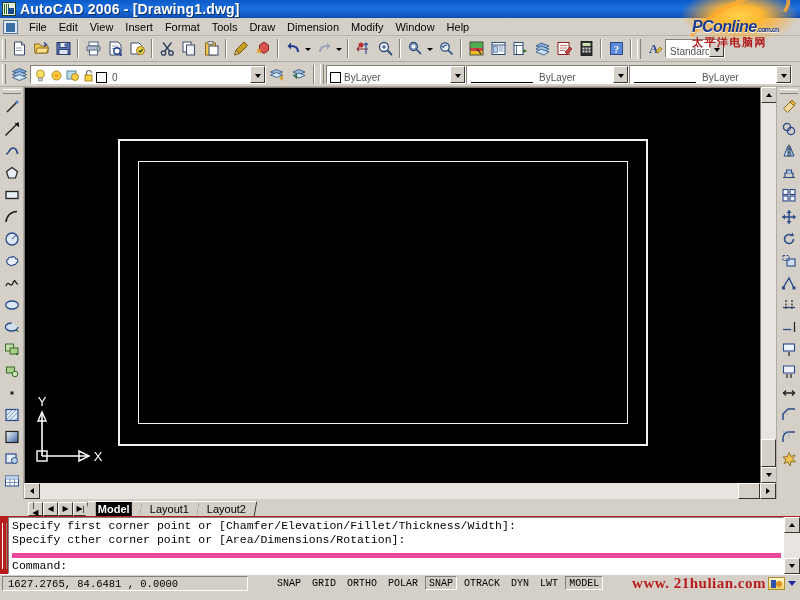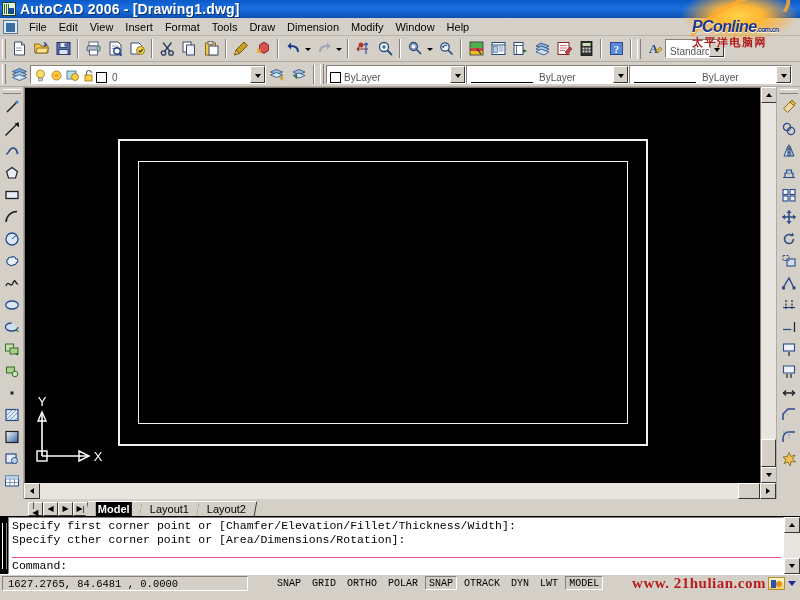--- a/index.html
+++ b/index.html
@@ -223,37 +223,37 @@
     margin-left:-1px;position:relative;
     transform:skewX(-10deg);
   }
   .tab > span{display:inline-block;transform:skewX(10deg);}
   .tab.active{background:#d4d0c8;font-weight:bold;}
   .tab.active > span{background:#000;color:#fff;padding:0 2px;}
   #tabs-spacer{flex:1;}
 
   
   #cmd-wrap{
-    width:800px;height:58px;background:#000000;display:flex;position:relative;
+    width:800px;height:58px;background:#b91c1c;display:flex;position:relative;
     padding:1px 0 0 0;
   }
   #cmd-grip{width:8px;flex:0 0 auto;display:flex;align-items:center;justify-content:center;}
   #cmd-grip:before{
     content:"";width:3px;height:46px;
     border-left:1px solid #fff;border-right:1px solid #868079;
   }
   #cmd-box{
     flex:1;background:#fff;border:1px solid;
     border-color:#868079 #fff #fff #868079;
     font-family:"Liberation Mono","DejaVu Sans Mono",monospace;
     font-size:11.5px;line-height:14px;color:#000;padding:1px 2px 0 3px;
     display:flex;flex-direction:column;
   }
   #cmd-hist{flex:1;overflow:hidden;}
-  #cmd-line{border-top:1px solid #ec4899;padding-top:1px;}
+  #cmd-line{border-top:5px solid #ec4899;padding-top:1px;}
   #cmd-vsb{width:16px;flex:0 0 auto;display:flex;flex-direction:column;background:#d4d0c8;}
 
   
   #statusbar{
     width:800px;height:17px;background:#d4d0c8;display:flex;align-items:center;
     border-top:1px solid #fff;position:relative;
   }
   #coords{
     width:246px;height:15px;margin-left:2px;flex:0 0 auto;
     border:1px solid;border-color:#868079 #fff #fff #868079;

